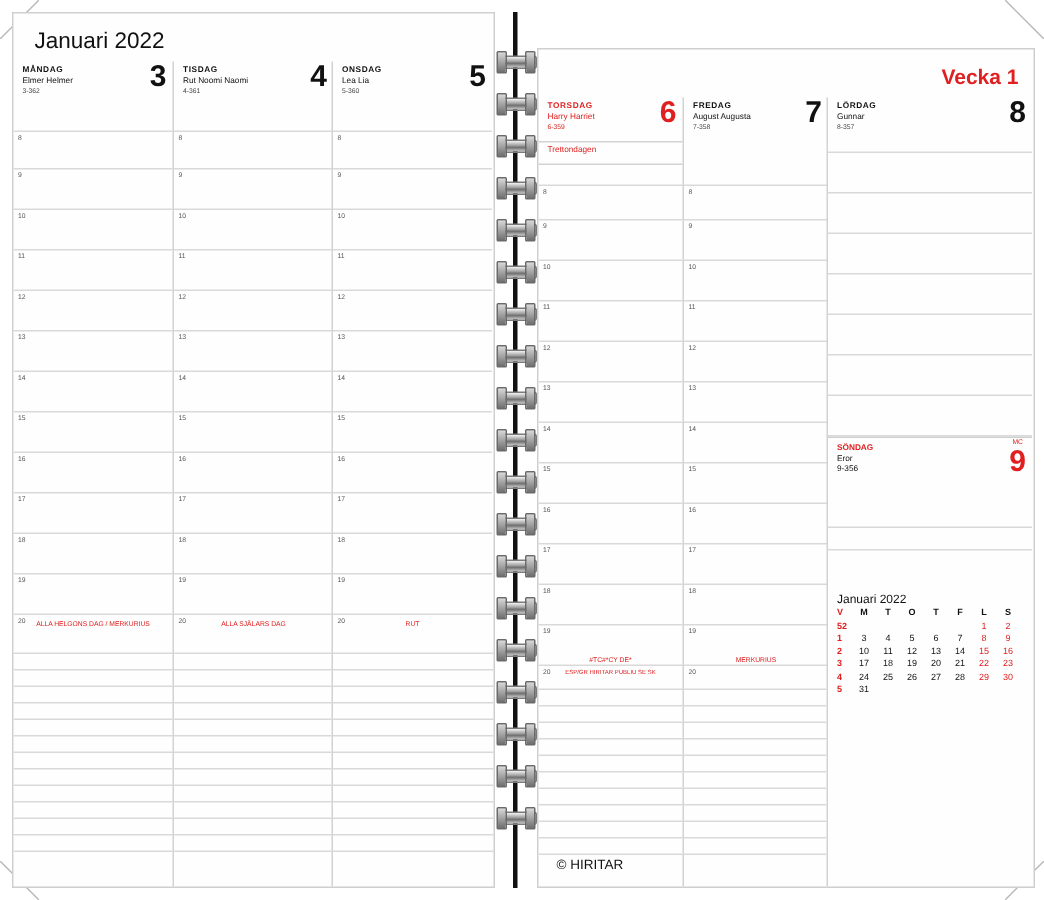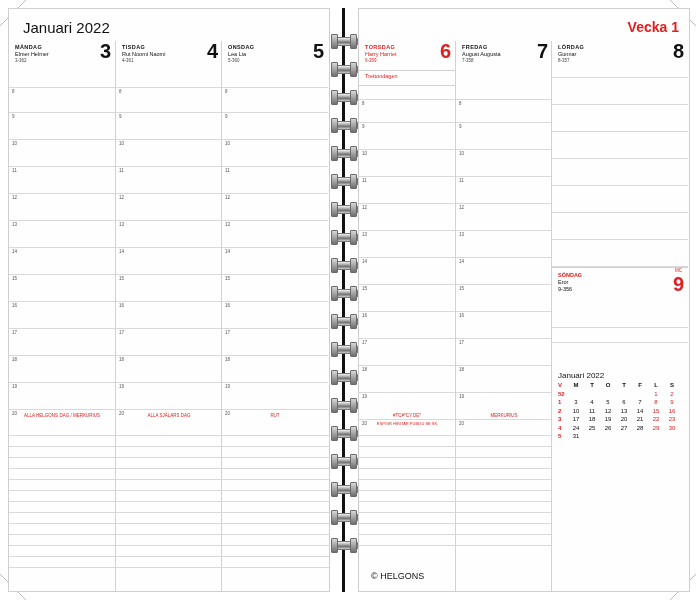--- a/index.html
+++ b/index.html
@@ -4,21 +4,21 @@
 <style>
   html,body{margin:0;padding:0;background:#fff;}
   body{width:696px;height:600px;overflow:hidden;font-family:"Liberation Sans",sans-serif;}
   .page{position:relative;width:696px;height:600px;background:#ffffff;}
   .corner{position:absolute;width:26px;height:26px;}
   .corner svg{display:block;}
   
   .spread{position:absolute;left:8px;top:8px;width:680px;height:584px;}
   .leaf{position:absolute;top:0;bottom:0;background:#fefefe;border:1px solid #cfcfcf;}
   .leaf-left{left:0;width:320px;}
-  .leaf-right{left:350px;width:330px;}
+  .leaf-right{left:350px;width:330px;margin-top:24px;}
   
   .spiral{position:absolute;left:320px;top:0;width:30px;height:584px;}
   .spine{position:absolute;left:14px;top:0;width:3px;height:584px;background:#111;}
   .ring{position:absolute;left:4px;width:24px;height:13px;}
   .ring .bar{position:absolute;left:0;top:3px;width:24px;height:7px;background:linear-gradient(to bottom,#f2f2f2,#9c9c9c 45%,#6e6e6e 60%,#c9c9c9);border:1px solid #7a7a7a;border-radius:2px;}
   .ring .cap{position:absolute;width:5px;height:13px;top:0;background:linear-gradient(to bottom,#d8d8d8,#6f6f6f);border:1px solid #6a6a6a;border-radius:1px;}
   .ring .cap.l{left:-1px;}
   .ring .cap.r{right:-1px;}
   
   .mtitle{position:absolute;left:14px;top:10px;font-size:15px;color:#111;}
@@ -588,17 +588,17 @@
         <div class="bl"></div>
         <div class="bl"></div>
         <div class="bl"></div>
         <div class="bl"></div>
         <div class="bl"></div>
         <div class="bl"></div>
         <div class="bl"></div>
         <div class="bl"></div>
       </div>
 
-      <div class="brand">© HELGONS</div>
+      <div class="brand">© HIRITAR</div>
     </div>
 
   </div>
 </div>
 
 </body></html>

